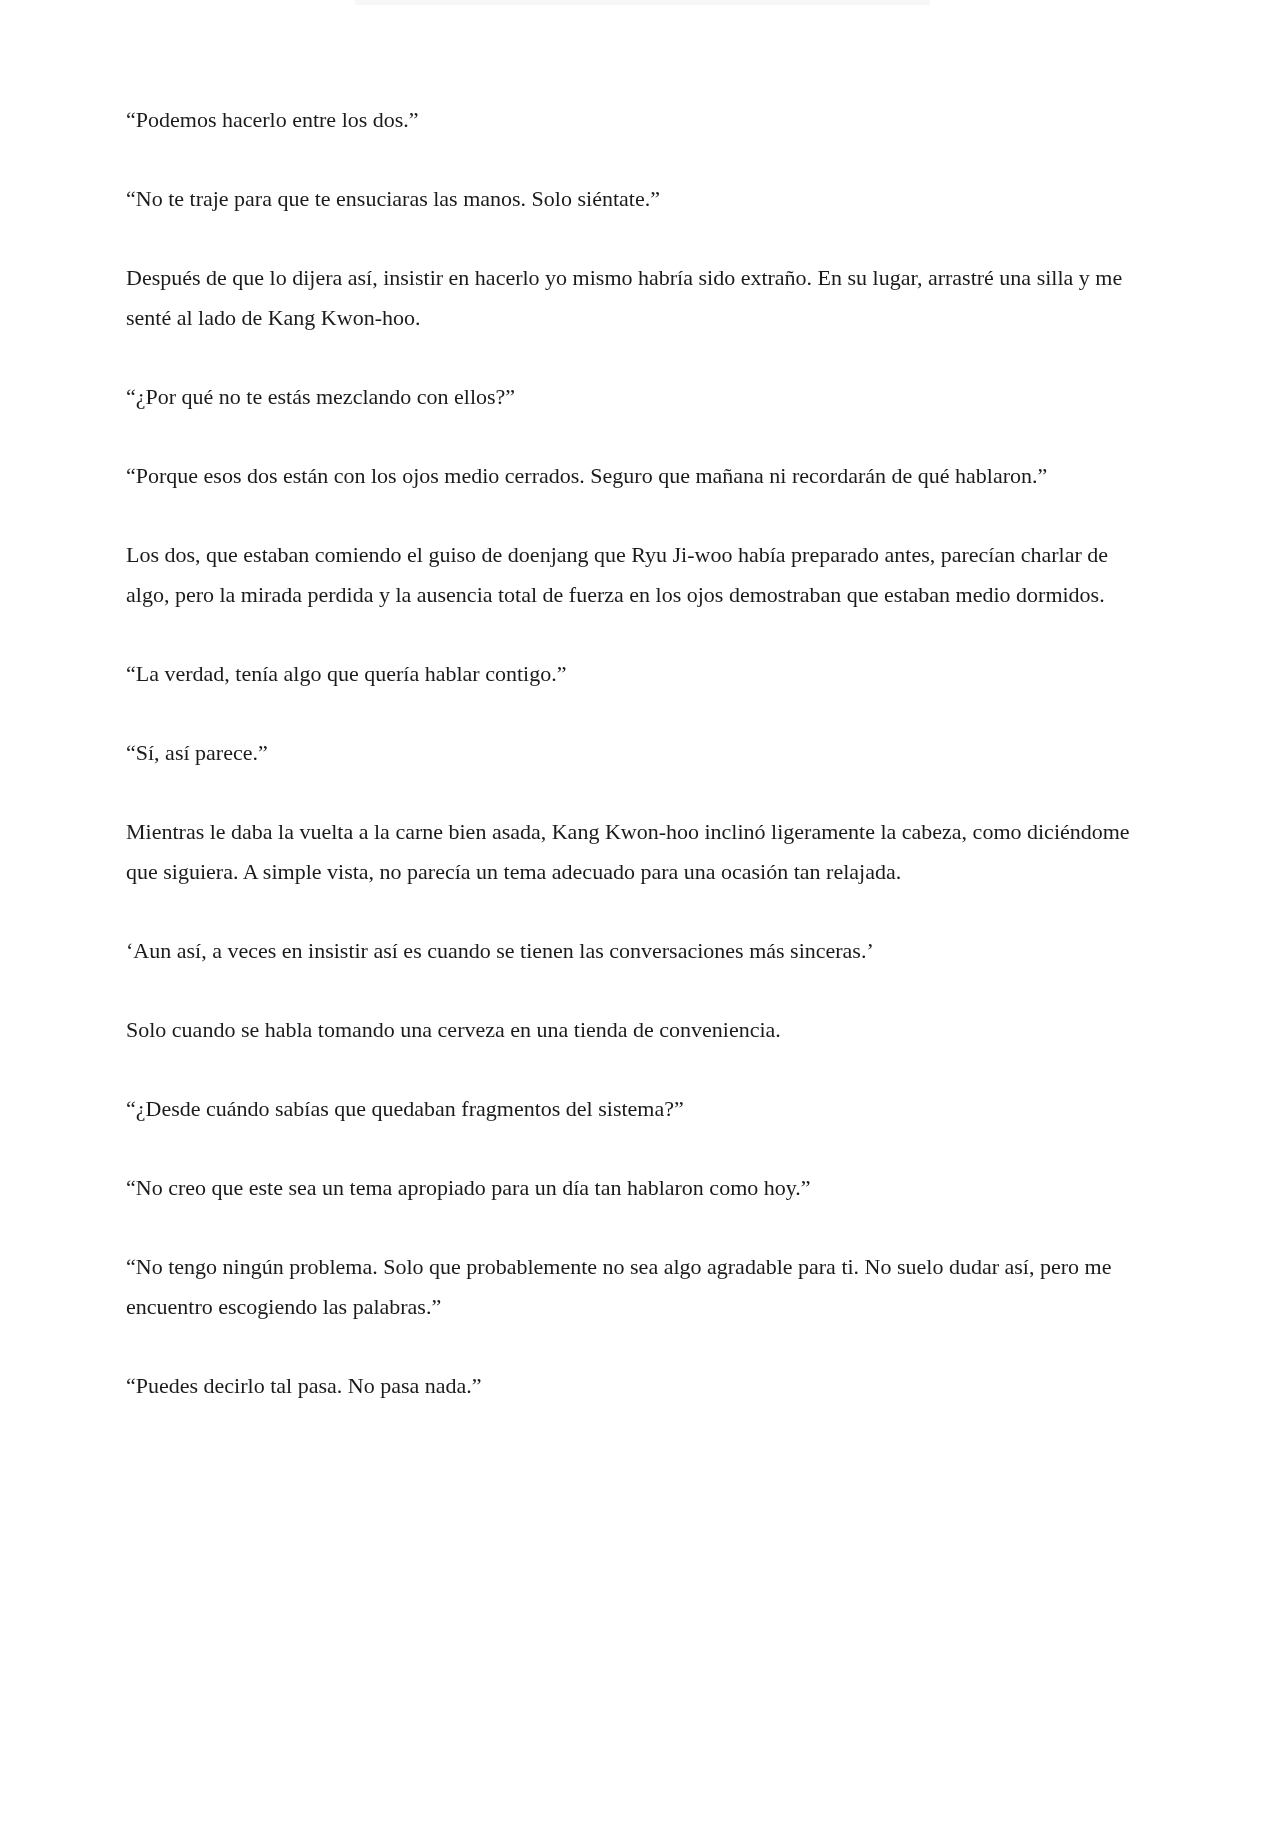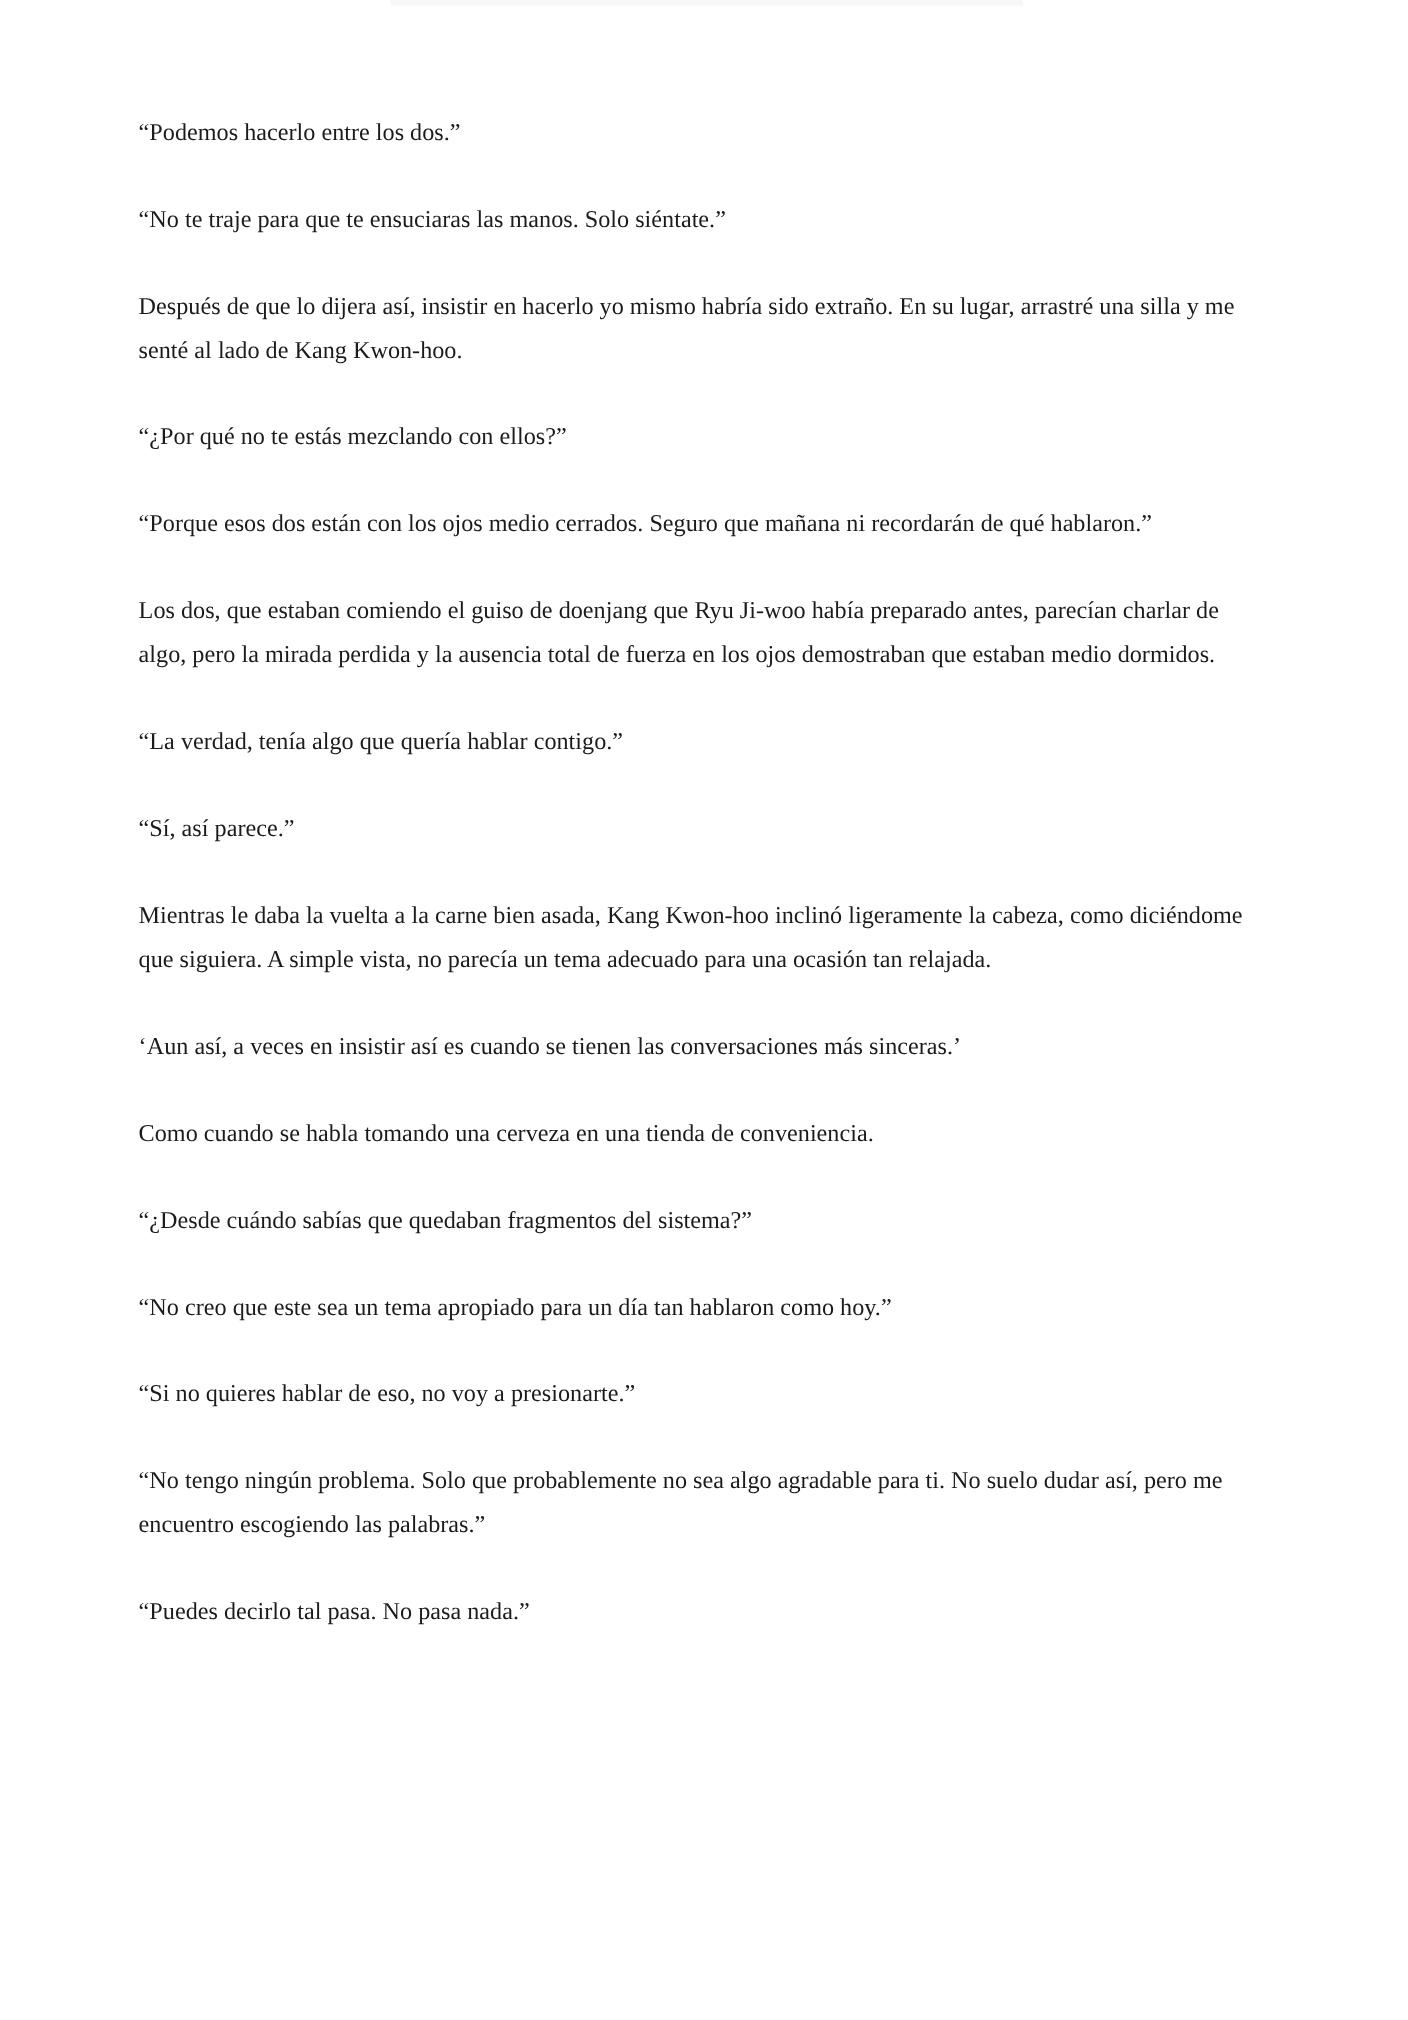--- a/index.html
+++ b/index.html
@@ -45,19 +45,18 @@
   <p>“Podemos hacerlo entre los dos.”</p>
   <p>“No te traje para que te ensuciaras las manos. Solo siéntate.”</p>
   <p>Después de que lo dijera así, insistir en hacerlo yo mismo habría sido extraño. En su lugar, arrastré una silla y me senté al lado de Kang Kwon-hoo.</p>
   <p>“¿Por qué no te estás mezclando con ellos?”</p>
   <p>“Porque esos dos están con los ojos medio cerrados. Seguro que mañana ni recordarán de qué hablaron.”</p>
   <p>Los dos, que estaban comiendo el guiso de doenjang que Ryu Ji-woo había preparado antes, parecían charlar de algo, pero la mirada perdida y la ausencia total de fuerza en los ojos demostraban que estaban medio dormidos.</p>
   <p>“La verdad, tenía algo que quería hablar contigo.”</p>
   <p>“Sí, así parece.”</p>
   <p>Mientras le daba la vuelta a la carne bien asada, Kang Kwon-hoo inclinó ligeramente la cabeza, como diciéndome que siguiera. A simple vista, no parecía un tema adecuado para una ocasión tan relajada.</p>
   <p>‘Aun así, a veces en insistir así es cuando se tienen las conversaciones más sinceras.’</p>
-  <p>Como cuando se habla tomando una cerveza en una tienda de conveniencia.</p>
+  <p>Solo cuando se habla tomando una cerveza en una tienda de conveniencia.</p>
   <p>“¿Desde cuándo sabías que quedaban fragmentos del sistema?”</p>
   <p>“No creo que este sea un tema apropiado para un día tan hablaron como hoy.”</p>
-  <p>“Si no quieres hablar de eso, no voy a presionarte.”</p>
   <p>“No tengo ningún problema. Solo que probablemente no sea algo agradable para ti. No suelo dudar así, pero me encuentro escogiendo las palabras.”</p>
   <p>“Puedes decirlo tal pasa. No pasa nada.”</p>
 </div>
 
 </body></html>

